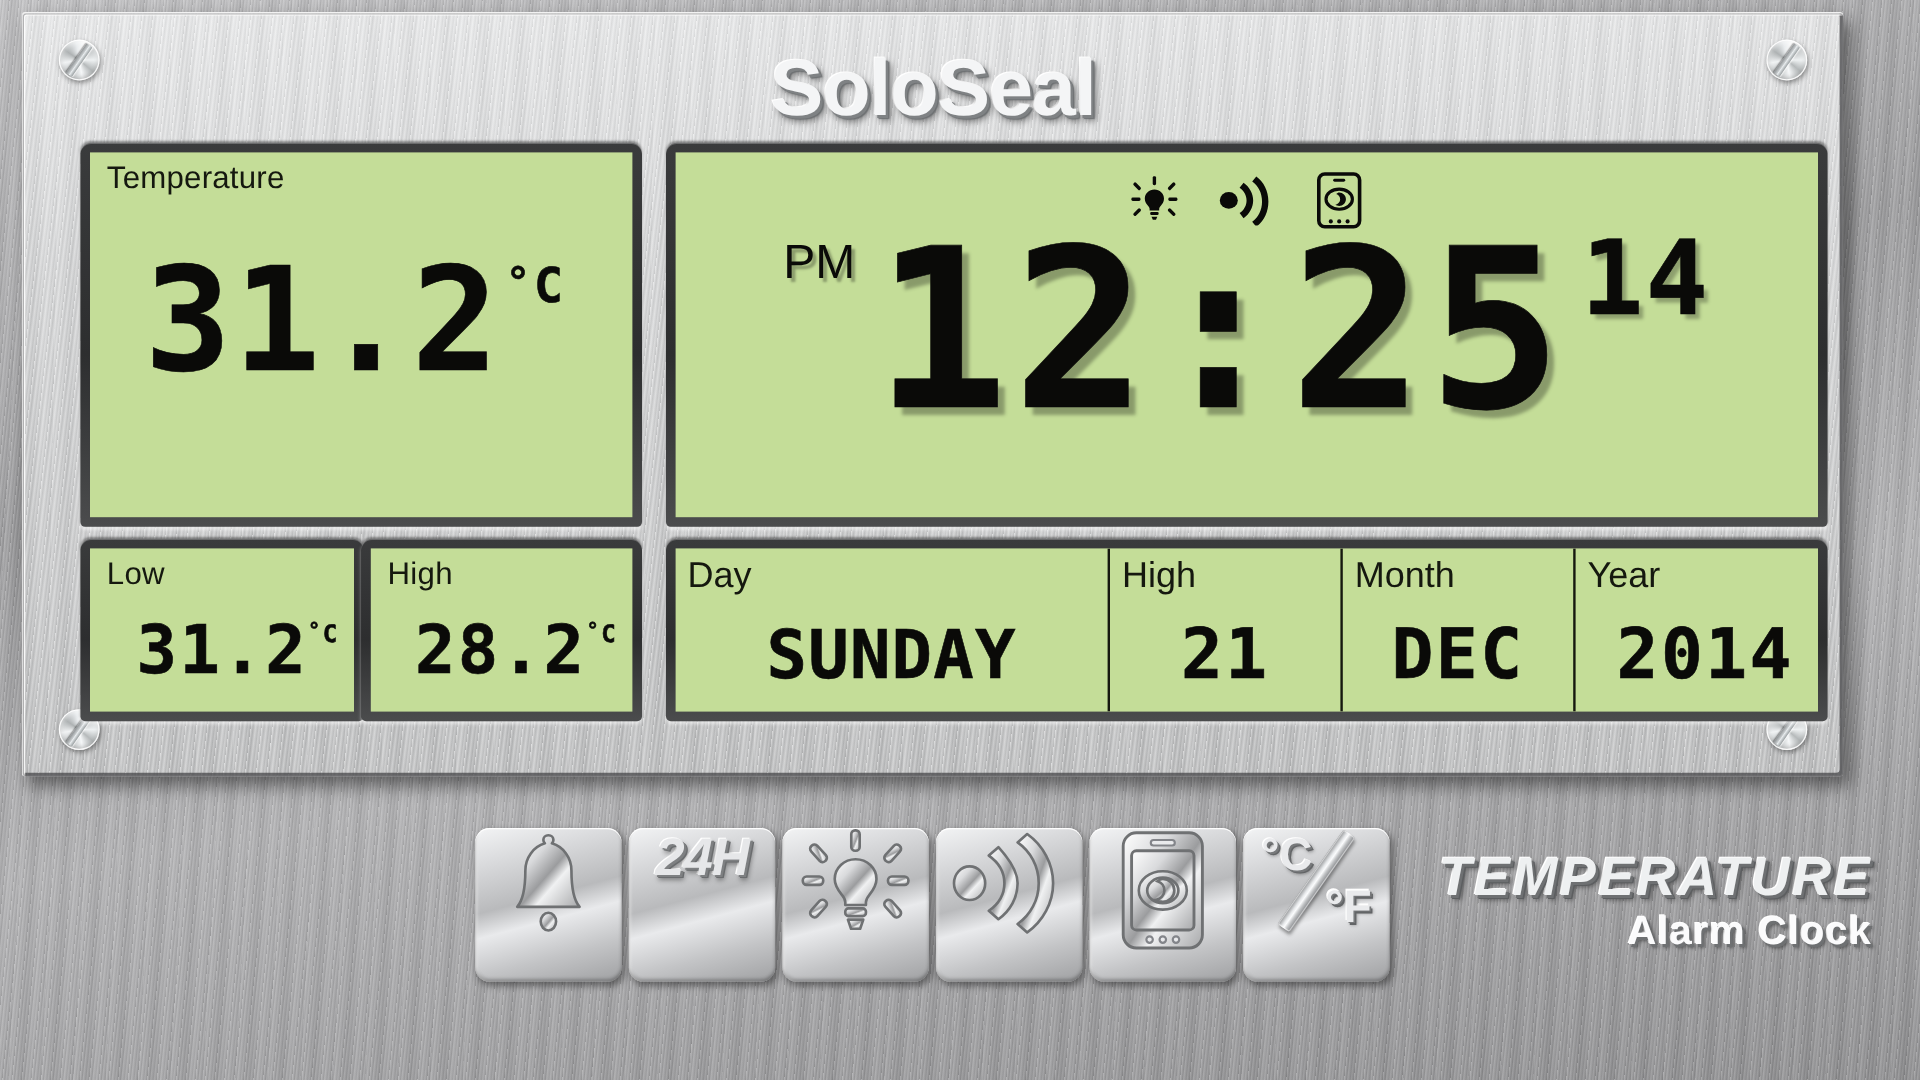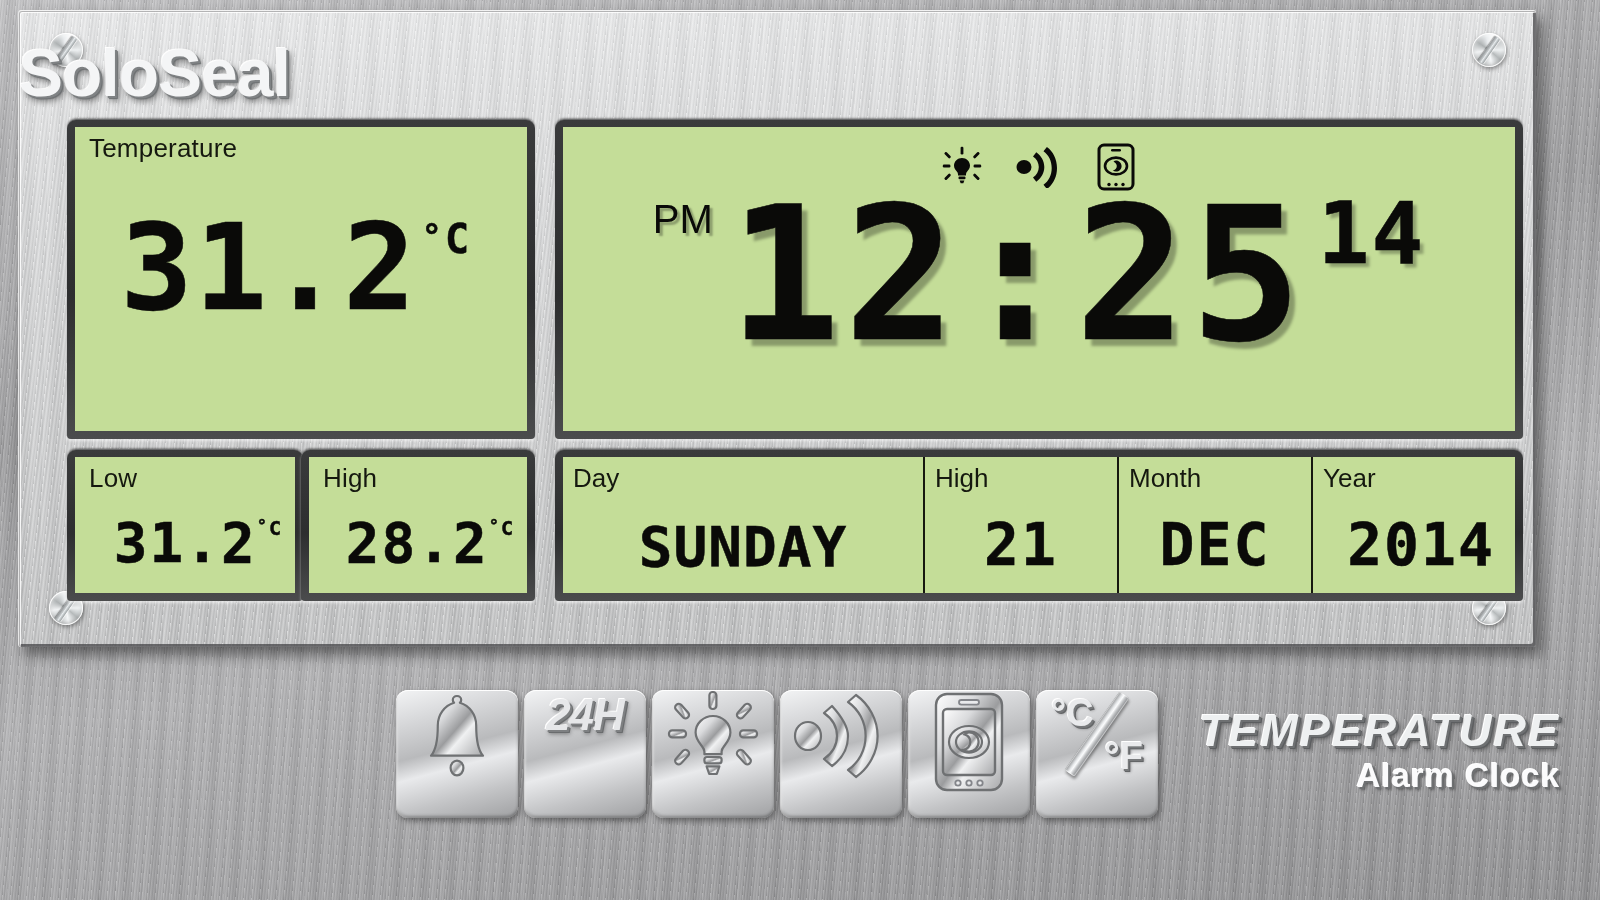--- a/index.html
+++ b/index.html
@@ -101,20 +101,21 @@
   }
   .screw.tl { left: 30px;  top: 22px; }
   .screw.tr { right: 30px; top: 22px; }
   .screw.bl { left: 30px;  bottom: 22px; }
   .screw.br { right: 30px; bottom: 22px; }
 
   
   .brand-title {
     position: absolute;
     top: 24px; left: 0; right: 0;
+    text-align: center;
     font-size: 66px;
     font-weight: bold;
     letter-spacing: -1px;
     color: #f4f5f6;
     text-shadow:
        2px  2px 0 #7f8284,
        3px  3px 1px #6c6f71,
        4px  5px 6px rgba(0,0,0,0.45),
       -1px -1px 0 #ffffff;
   }
@@ -231,21 +232,21 @@
     grid-template-columns: 362px 194px 194px 216px;
   }
   .date-cell {
     position: relative;
     border-right: 2px solid #16180f;
   }
   .date-cell:last-child { border-right: none; }
   .date-cell .cell-label {
     position: absolute;
     left: 10px; top: 6px;
-    font-size: 26px;
+    font-size: 30px;
     color: #15180f;
   }
   .date-cell .cell-value {
     position: absolute;
     left: 0; right: 0; bottom: 20px;
     text-align: center;
     font-size: 58px;
     line-height: 0.95;
   }
   .date-cell.day .cell-value { font-size: 56px; letter-spacing: 1px; }

